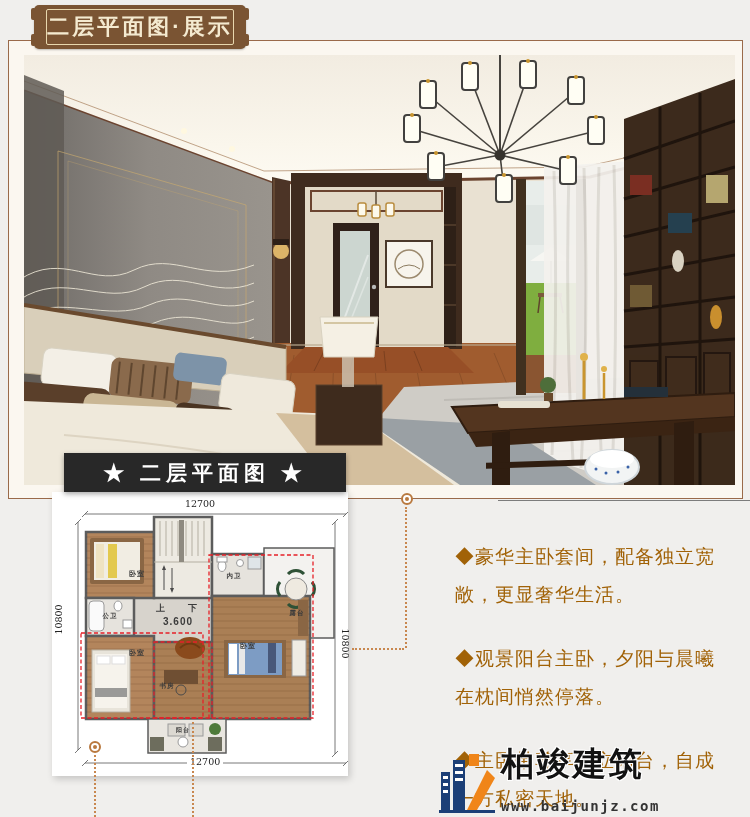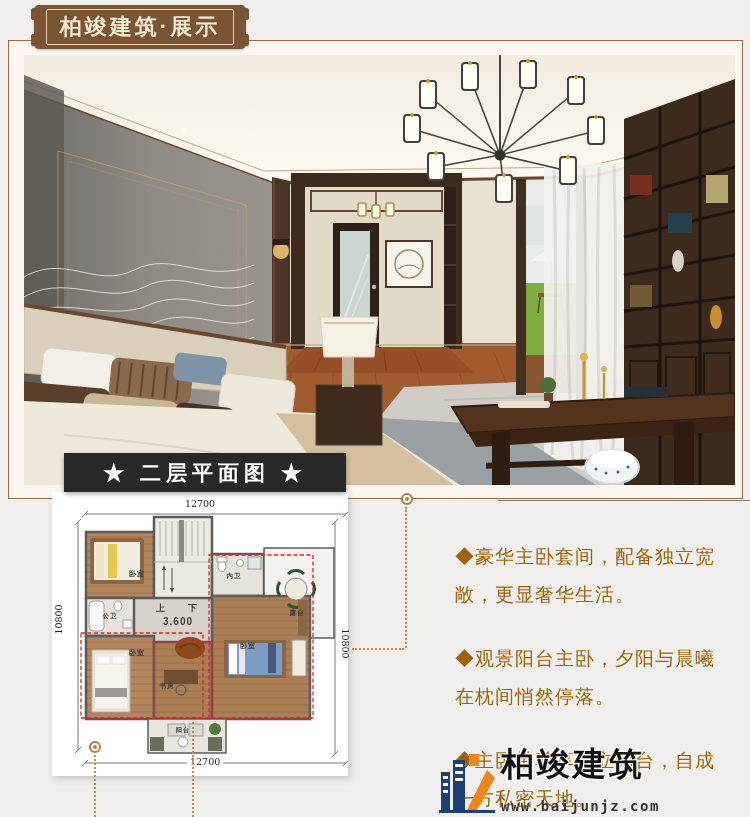--- a/index.html
+++ b/index.html
@@ -313,21 +313,21 @@
           </g>
       </g>
     </svg>
   </div>
 
   <div class="badge">
     <div class="ear tl"></div>
     <div class="ear bl"></div>
     <div class="ear tr"></div>
     <div class="ear br"></div>
-    <div class="badge-inner">柏竣建筑·展示</div>
+    <div class="badge-inner">二层平面图·展示</div>
   </div>
 
   <div class="plan-banner">★ 二层平面图 ★</div>
 
   <div class="plan-card">
     <svg width="296" height="284" viewBox="0 0 296 284">
       <defs>
         <pattern id="wd" width="10" height="7" patternUnits="userSpaceOnUse">
           <line x1="0" y1="3" x2="10" y2="3" stroke="rgba(60,30,5,0.18)" stroke-width="1"></line>
         </pattern>

